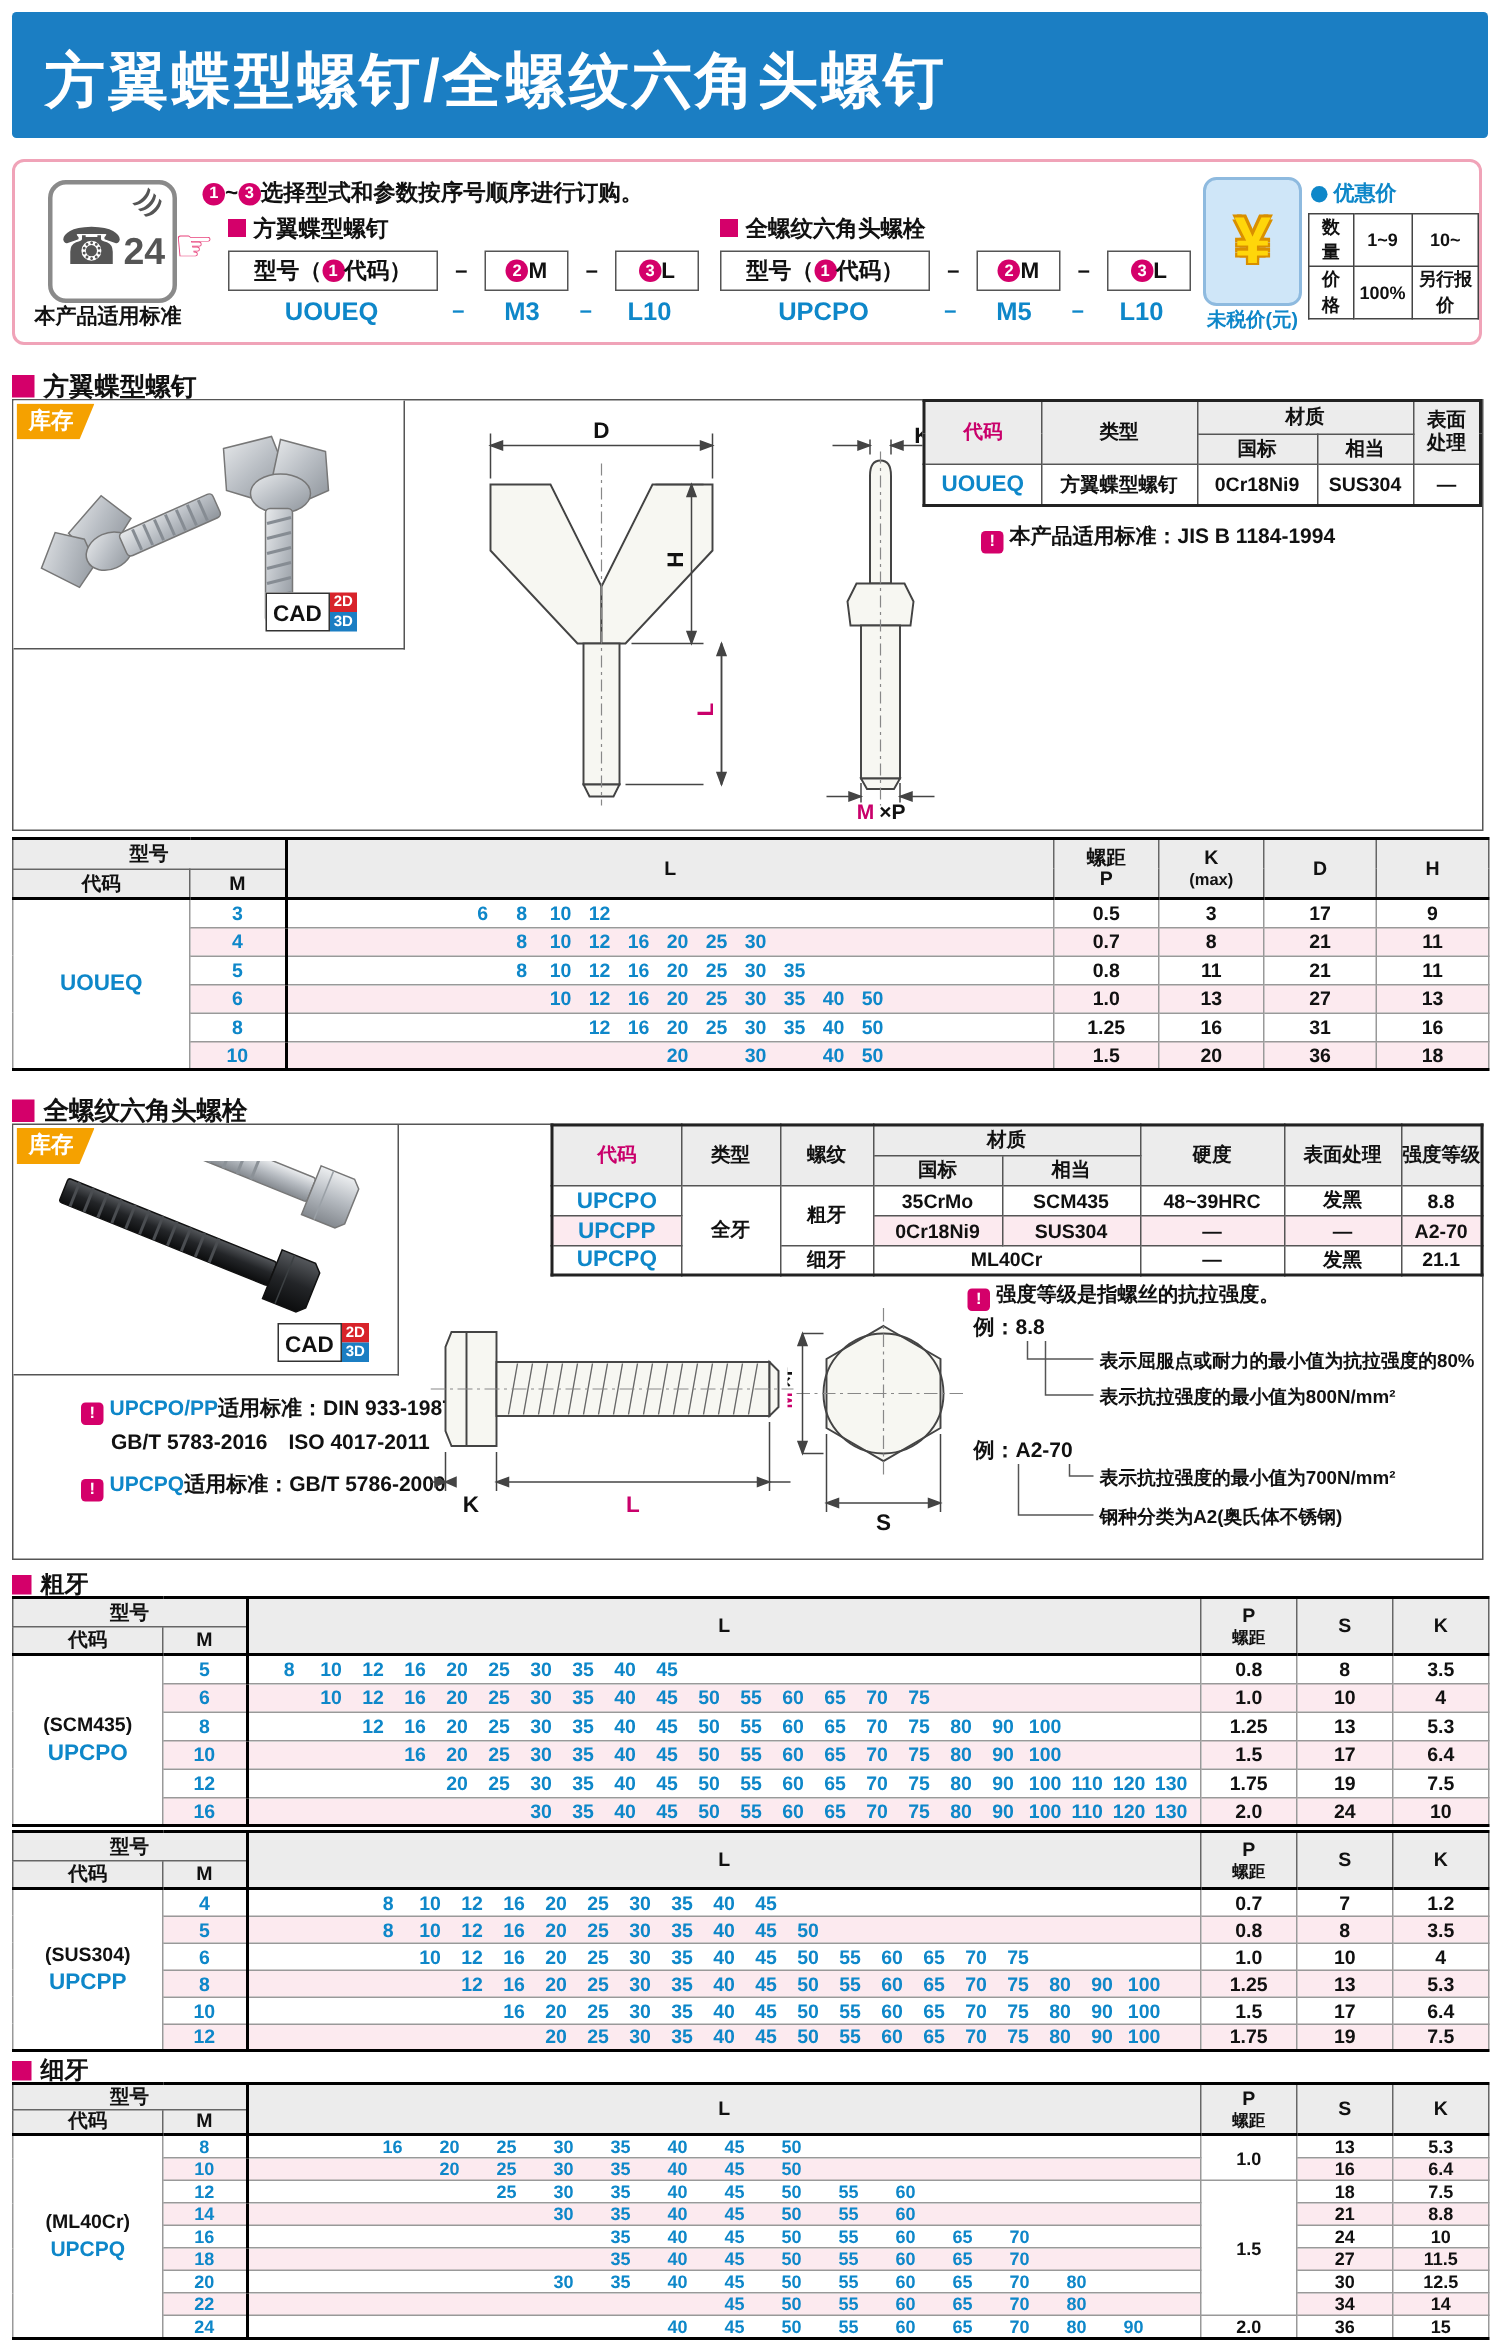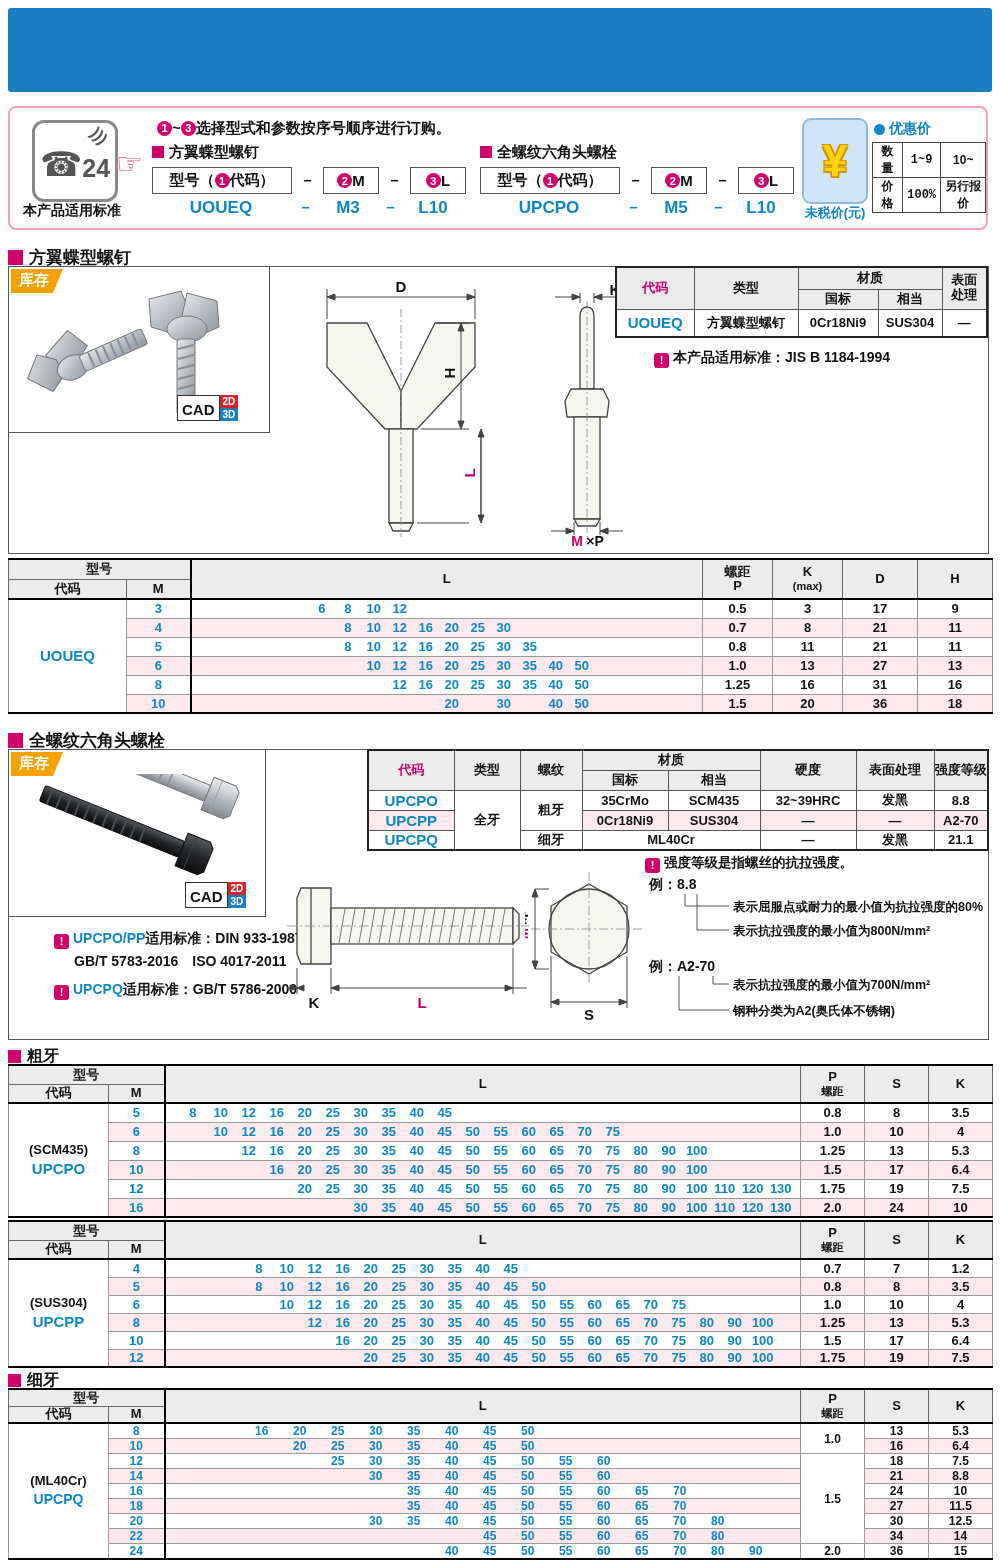--- a/index.html
+++ b/index.html
@@ -23,42 +23,42 @@
   #order{left:8px;top:106px;width:976px;height:120px;border:2px solid #f0a3b8;border-radius:8px;background:#fff;}
   .phonebox{position:absolute;left:22px;top:12px;width:80px;height:76px;border:3px solid #8a8a8a;border-radius:12px;
             display:flex;align-items:center;justify-content:center;}
   .phoneglyph{font-size:34px;color:#555;margin-top:6px;}
   .phone24{font-size:25px;font-weight:bold;color:#555;margin-top:14px;}
   .phonewave{position:absolute;right:8px;top:4px;font-size:16px;color:#555;font-weight:bold;transform:rotate(45deg);}
   .phone-cap{position:absolute;left:2px;top:94px;width:120px;text-align:center;font-weight:bold;font-size:14px;}
   .pointer{position:absolute;left:106px;top:38px;font-size:30px;color:#e8457e;}
   .cnum{display:inline-flex;width:15px;height:15px;border-radius:50%;background:#d4006a;color:#fff;font-size:11px;
         font-weight:bold;align-items:center;justify-content:center;vertical-align:1px;}
-  .instr{position:absolute;left:147px;top:11px;font-size:15px;font-weight:bold;}
+  .instr{position:absolute;left:125px;top:11px;font-size:15px;font-weight:bold;}
   .sqmark{display:inline-block;width:12px;height:12px;background:#d4006a;margin-right:5px;vertical-align:-1px;}
   .grp{position:absolute;top:35px;}
   .g1{left:142px;} .g2{left:470px;}
   .glabel{font-size:15px;font-weight:bold;}
   .boxrow{margin-top:5px;display:flex;align-items:center;font-weight:bold;}
   .mbox{border:1.5px solid #555;height:25px;display:flex;align-items:center;justify-content:center;font-size:15px;background:#fff;}
   .mbox.big{width:138px;} .mbox.sm{width:54px;}
   .dash{margin:0 8px;font-size:15px;font-weight:bold;}
   .exrow{margin-top:4px;display:flex;color:#0e87c9;font-size:17px;font-weight:bold;}
   .exrow .exc{width:138px;text-align:center;} .exrow .exm,.exrow .exl{width:54px;text-align:center;}
   .exrow .dash{color:#0e87c9;}
   .yenbox{position:absolute;left:792px;top:10px;width:62px;height:82px;background:#cfe6f8;border:2px solid #8ebadf;border-radius:9px;
           display:flex;align-items:center;justify-content:center;}
   .yen{font-size:44px;font-weight:bold;color:#ffd60a;
        text-shadow:-1.5px -1.5px 0 #d98f00,1.5px -1.5px 0 #d98f00,-1.5px 1.5px 0 #d98f00,1.5px 1.5px 0 #d98f00;}
   .price-cap{position:absolute;left:782px;top:96px;width:86px;text-align:center;color:#0e87c9;font-weight:bold;font-size:13px;}
   .deal{position:absolute;left:864px;top:12px;color:#0e87c9;font-weight:bold;font-size:14px;display:flex;align-items:center;gap:4px;}
   .bdot{display:inline-block;width:11px;height:11px;border-radius:50%;background:#0e87c9;}
   .ptable{position:absolute;left:862px;top:34px;border-collapse:collapse;font-size:12px;font-weight:bold;}
   .ptable td{border:1px solid #444;height:25px;text-align:center;padding:0 3px;background:#fff;}
-  .ptable .c1{width:32px;} .ptable .c2{width:34px;font-family:Liberation Mono, monospace;} .ptable .c3{width:52px;}
+  .ptable .c1{width:32px;} .ptable .c2{width:34px;} .ptable .c3{width:52px;}
   
   .sect{display:flex;align-items:center;gap:6px;font-size:17px;font-weight:bold;}
   .sqbig{width:15px;height:15px;background:#d4006a;flex:none;}
   
   .pbox{border:1.5px solid #555;background:#fff;}
   .photobox{position:absolute;left:0;top:0;border-right:1.5px solid #555;border-bottom:1.5px solid #555;background:#fff;}
   .stock{position:absolute;left:2px;top:2px;background:#f5a100;color:#fff;font-weight:bold;font-size:15px;
          padding:2px 14px 3px 8px;clip-path:polygon(0 0,100% 0,calc(100% - 10px) 100%,0 100%);z-index:3;}
   .cadbox{position:absolute;display:flex;align-items:stretch;z-index:3;background:#fff;}
   .cadlabel{border:1.5px solid #333;background:#fff;font-size:15px;font-weight:bold;padding:5px 4px 0 4px;}
@@ -100,20 +100,21 @@
   .strength{font-weight:bold;}
   .strength .sline{position:absolute;white-space:nowrap;}
   svg text{font-family:"Liberation Sans",sans-serif;}
 </style>
 </head>
 <body>
 
 <div id="page">
 
   <div class="abs" id="hdr">
+    <div class="title">方翼蝶型螺钉/全螺纹六角头螺钉</div>
   </div>
 
   <div class="abs" id="order">
     <div class="phonebox">
       <span class="phoneglyph">☎</span>
       <span class="phone24">24</span>
       <span class="phonewave">)))</span>
     </div>
     <div class="phone-cap">本产品适用标准</div>
     <div class="pointer">☞</div>
@@ -527,21 +528,21 @@
       <tr style="height:20px;">
         <th>国标</th>
         <th>相当</th>
       </tr>
       <tr style="height:20px;">
         <td class="codecell">UPCPO</td>
         <td rowspan="3">全牙</td>
         <td rowspan="2">粗牙</td>
         <td>35CrMo</td>
         <td>SCM435</td>
-        <td>32~39HRC</td>
+        <td>48~39HRC</td>
         <td>发黑</td>
         <td>8.8</td>
       </tr>
       <tr style="height:20px;" class="pk">
         <td class="codecell">UPCPP</td>
         <td>0Cr18Ni9</td>
         <td>SUS304</td>
         <td>—</td>
         <td>—</td>
         <td>A2-70</td>

